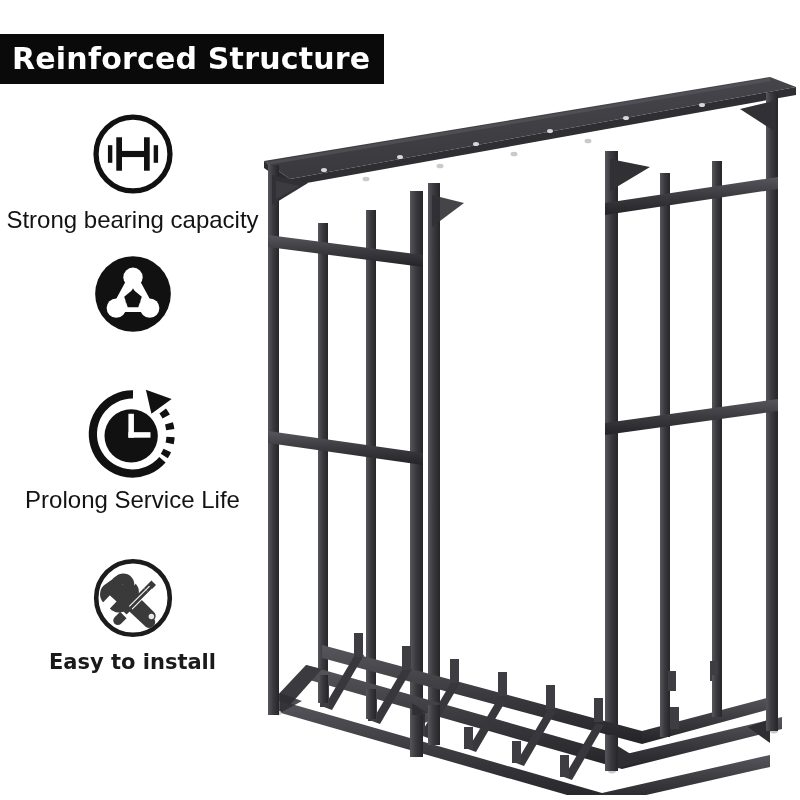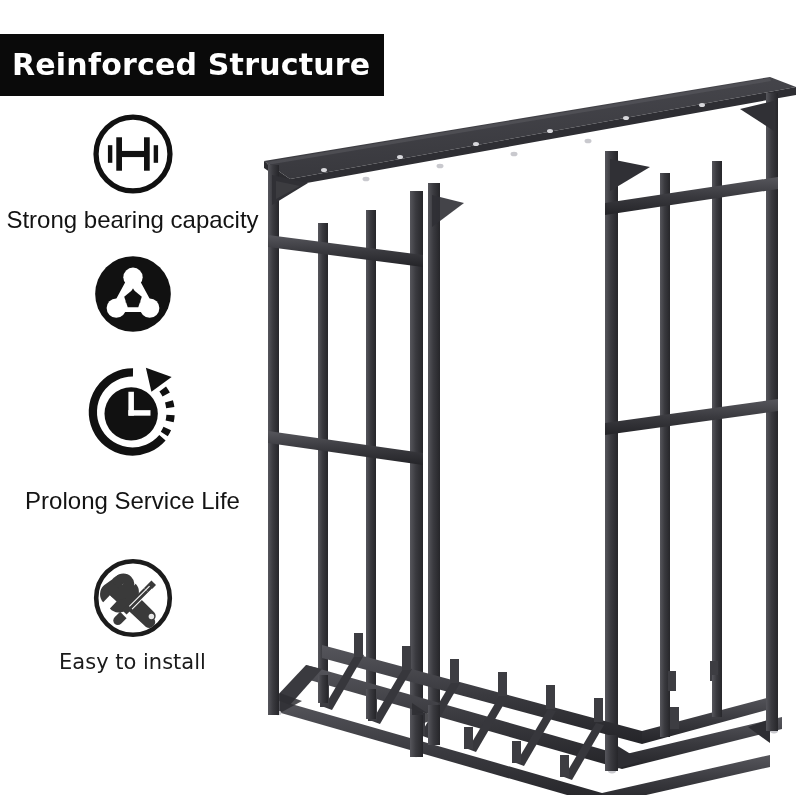--- a/index.html
+++ b/index.html
@@ -14,21 +14,21 @@
     overflow: hidden;
     font-family: "Liberation Sans", sans-serif;
     -webkit-font-smoothing: antialiased;
   }
 
   
   #title-banner {
     position: absolute;
     left: 0;
     top: 34px;
-    height: 62px;
+    height: 50px;
     background: #0a0a0a;
     display: flex;
     align-items: center;
     padding: 0 14px 0 12px;
   }
   #title-banner .title-text {
     color: #ffffff;
     font-family: "DejaVu Sans", sans-serif;
     font-size: 30px;
     font-weight: bold;
@@ -62,22 +62,22 @@
     font-family: "Liberation Sans", sans-serif;
   }
   .feature.compact .feat-label {
     font-size: 21px;
     font-family: "DejaVu Sans", sans-serif;
     color: #1a1a1a;
   }
 
   #feature-0 { top: 108px; }
   #feature-1 { top: 248px; }
-  #feature-2 { top: 366px; gap: 23px; }
-  #feature-3 { top: 552px; }
+  #feature-2 { top: 388px; }
+  #feature-3 { top: 552px; font-weight: bold; }
 
   
   #product-illustration {
     position: absolute;
     left: 250px;
     top: 55px;
     width: 550px;
     height: 740px;
   }
   #product-illustration svg { display: block; }

